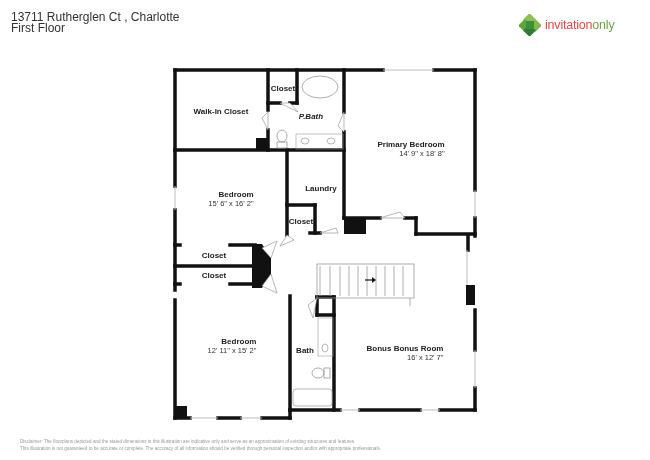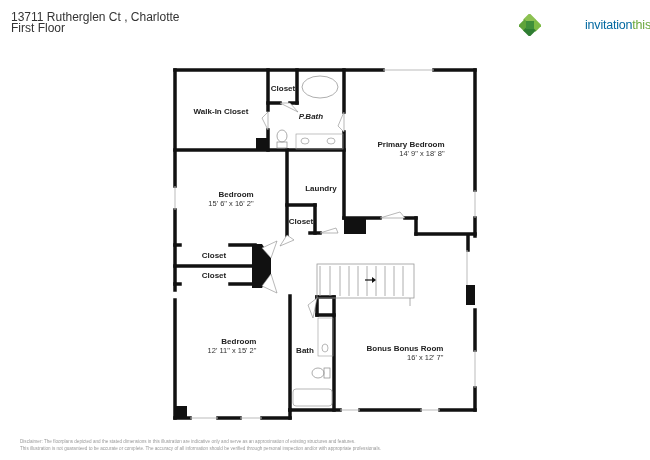--- a/index.html
+++ b/index.html
@@ -2,21 +2,21 @@
 <html><head>
 <meta charset="utf-8">
 <style>
   html,body{margin:0;padding:0;background:#fff;}
   body{width:650px;height:460px;position:relative;overflow:hidden;font-family:"Liberation Sans",sans-serif;color:#222;}
   .hdr{position:absolute;left:11px;font-size:12px;color:#333;}
   #addr{top:10px;}
   #floor{top:21px;}
   .logo{position:absolute;left:519px;top:14px;display:flex;align-items:center;}
   .logo-text{font-size:12.5px;margin-left:4px;letter-spacing:-0.2px;}
-  .logo-text .a{color:#0369a1;margin-left:40px;}
+  .logo-text .a{color:#ef4444;}
   .logo-text .b{color:#6aa83b;}
   .disc{position:absolute;left:20px;font-size:4.6px;color:#999;white-space:nowrap;}
   #d1{top:439px;}
   #d2{top:446px;}
   svg.plan{position:absolute;left:0;top:0;}
   .lbl{position:absolute;text-align:right;font-size:8px;font-weight:bold;color:#222;white-space:nowrap;transform:translateX(-50%);line-height:9px;}
   .dim{display:block;font-weight:normal;font-size:7.5px;color:#333;}
 </style>
 </head>
 <body>
@@ -25,21 +25,21 @@
 <div id="floor" class="hdr">First Floor</div>
 
 <div class="logo">
   <svg width="22" height="22" viewBox="0 0 22 22">
     <rect x="6" y="1" width="9" height="9" fill="#8cc152" transform="rotate(45 10.5 5.5)"></rect>
     <rect x="1" y="7" width="9" height="9" fill="#5fa33a" transform="rotate(45 5.5 11.5)"></rect>
     <rect x="12" y="7" width="9" height="9" fill="#7dbb45" transform="rotate(45 16.5 11.5)"></rect>
     <rect x="6" y="12" width="9" height="9" fill="#2f7d32" transform="rotate(45 10.5 16.5)"></rect>
     <rect x="7" y="7" width="8" height="8" fill="#3f8f3a"></rect>
   </svg>
-  <span class="logo-text"><span class="a">invitation</span><span class="b">this</span></span>
+  <span class="logo-text"><span class="a">invitation</span><span class="b">only</span></span>
 </div>
 
 <svg class="plan" width="650" height="460" viewBox="0 0 650 460">
   <g stroke="#111" stroke-width="3.5" fill="none" stroke-linecap="square">
 
     <line x1="175" y1="70" x2="383" y2="70"></line>
     <line x1="434" y1="70" x2="475" y2="70"></line>
 
     <line x1="475" y1="70" x2="475" y2="190"></line>
     <line x1="475" y1="218" x2="475" y2="236"></line>

